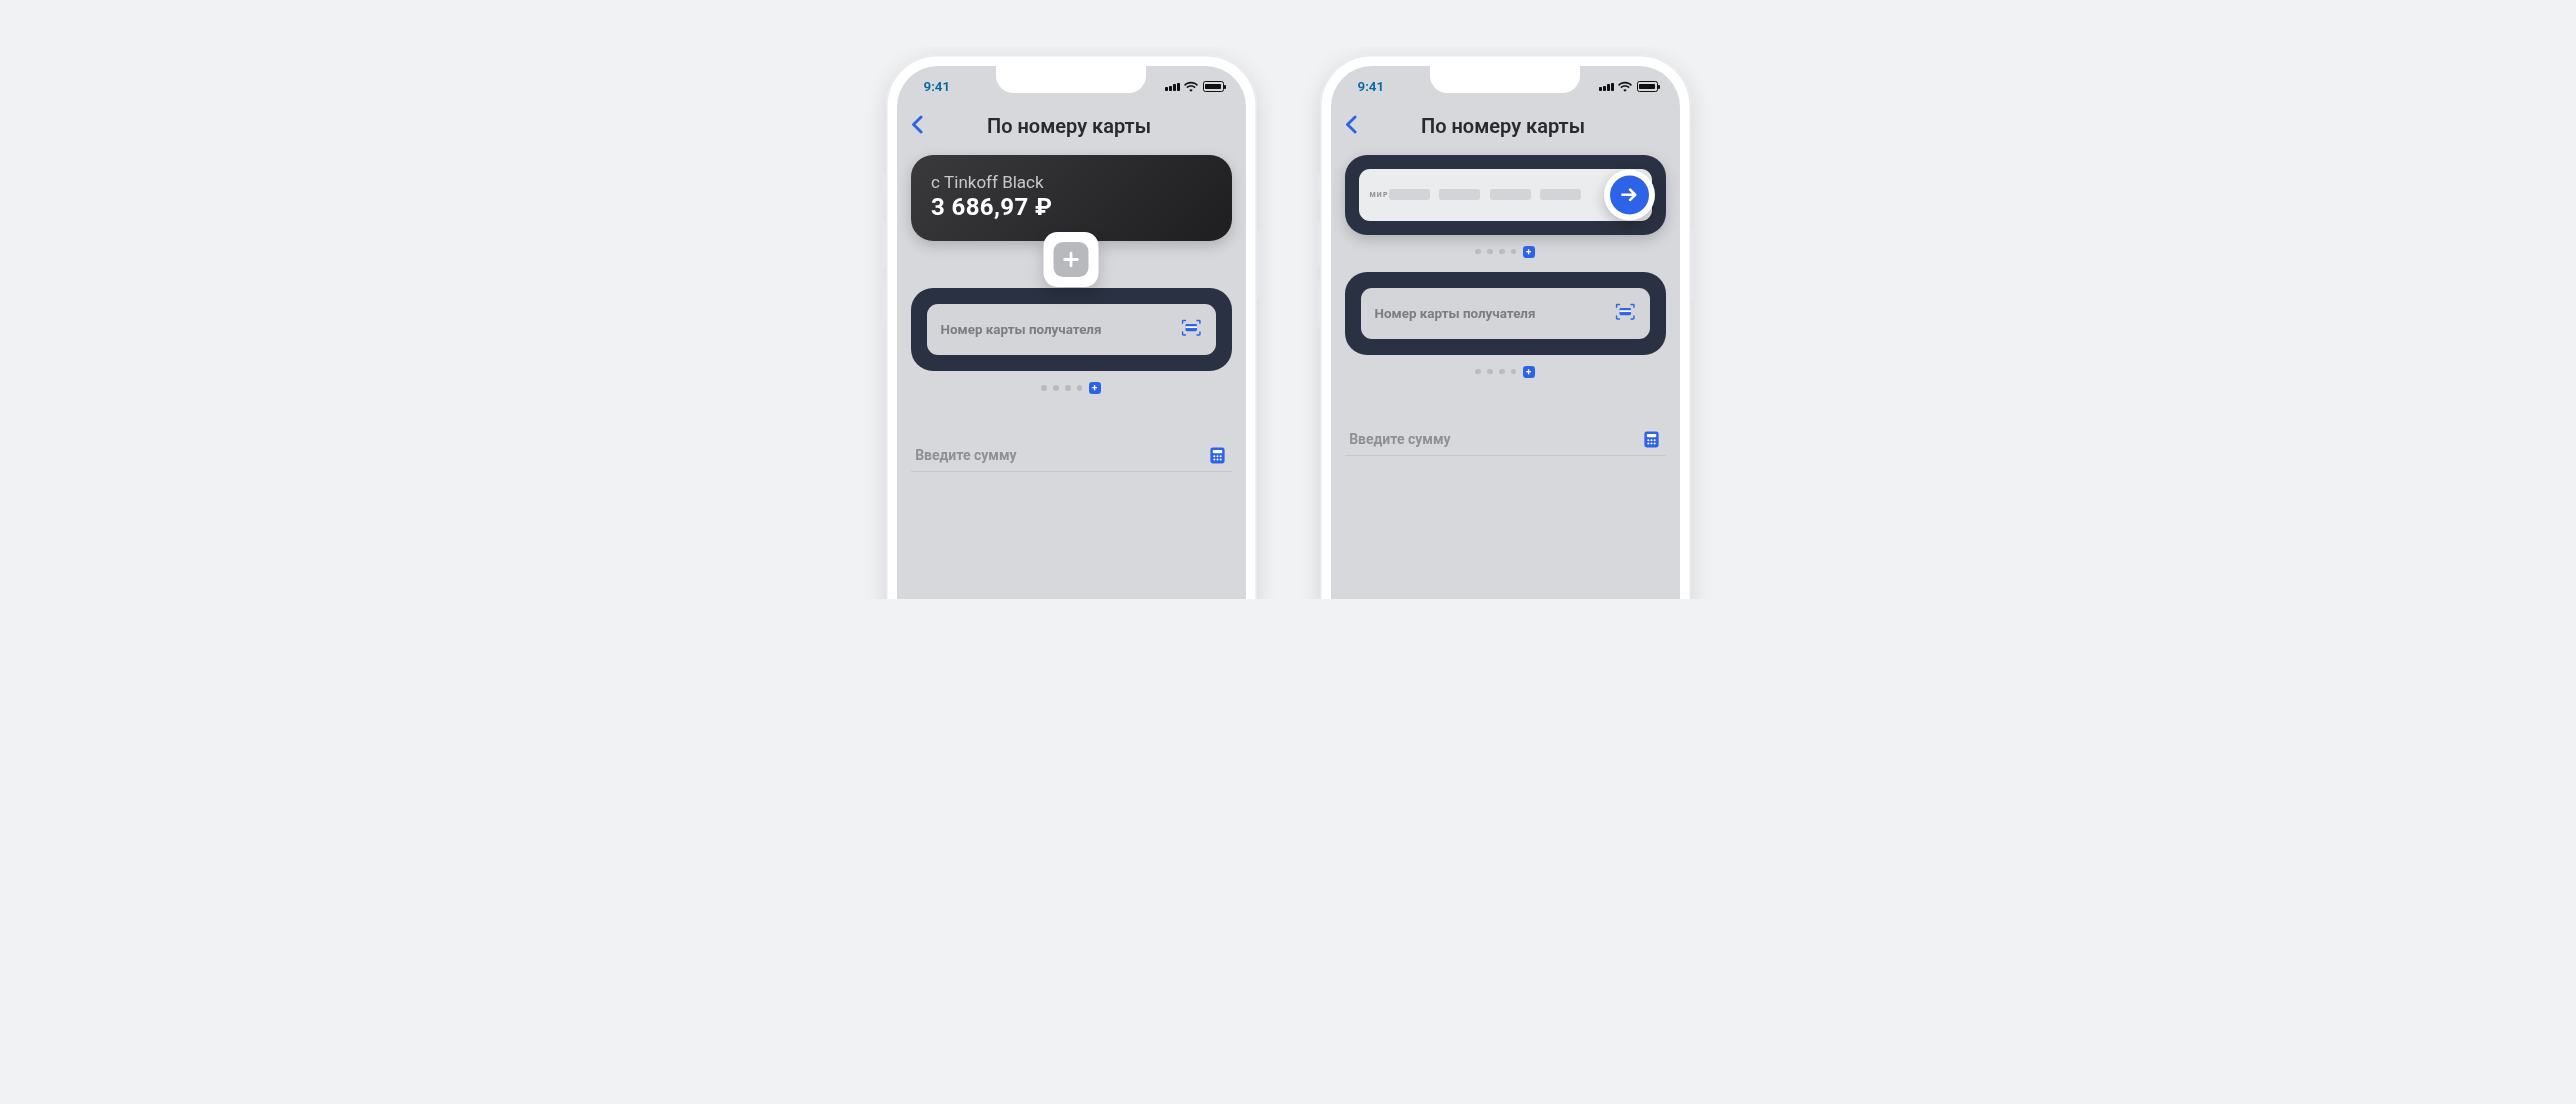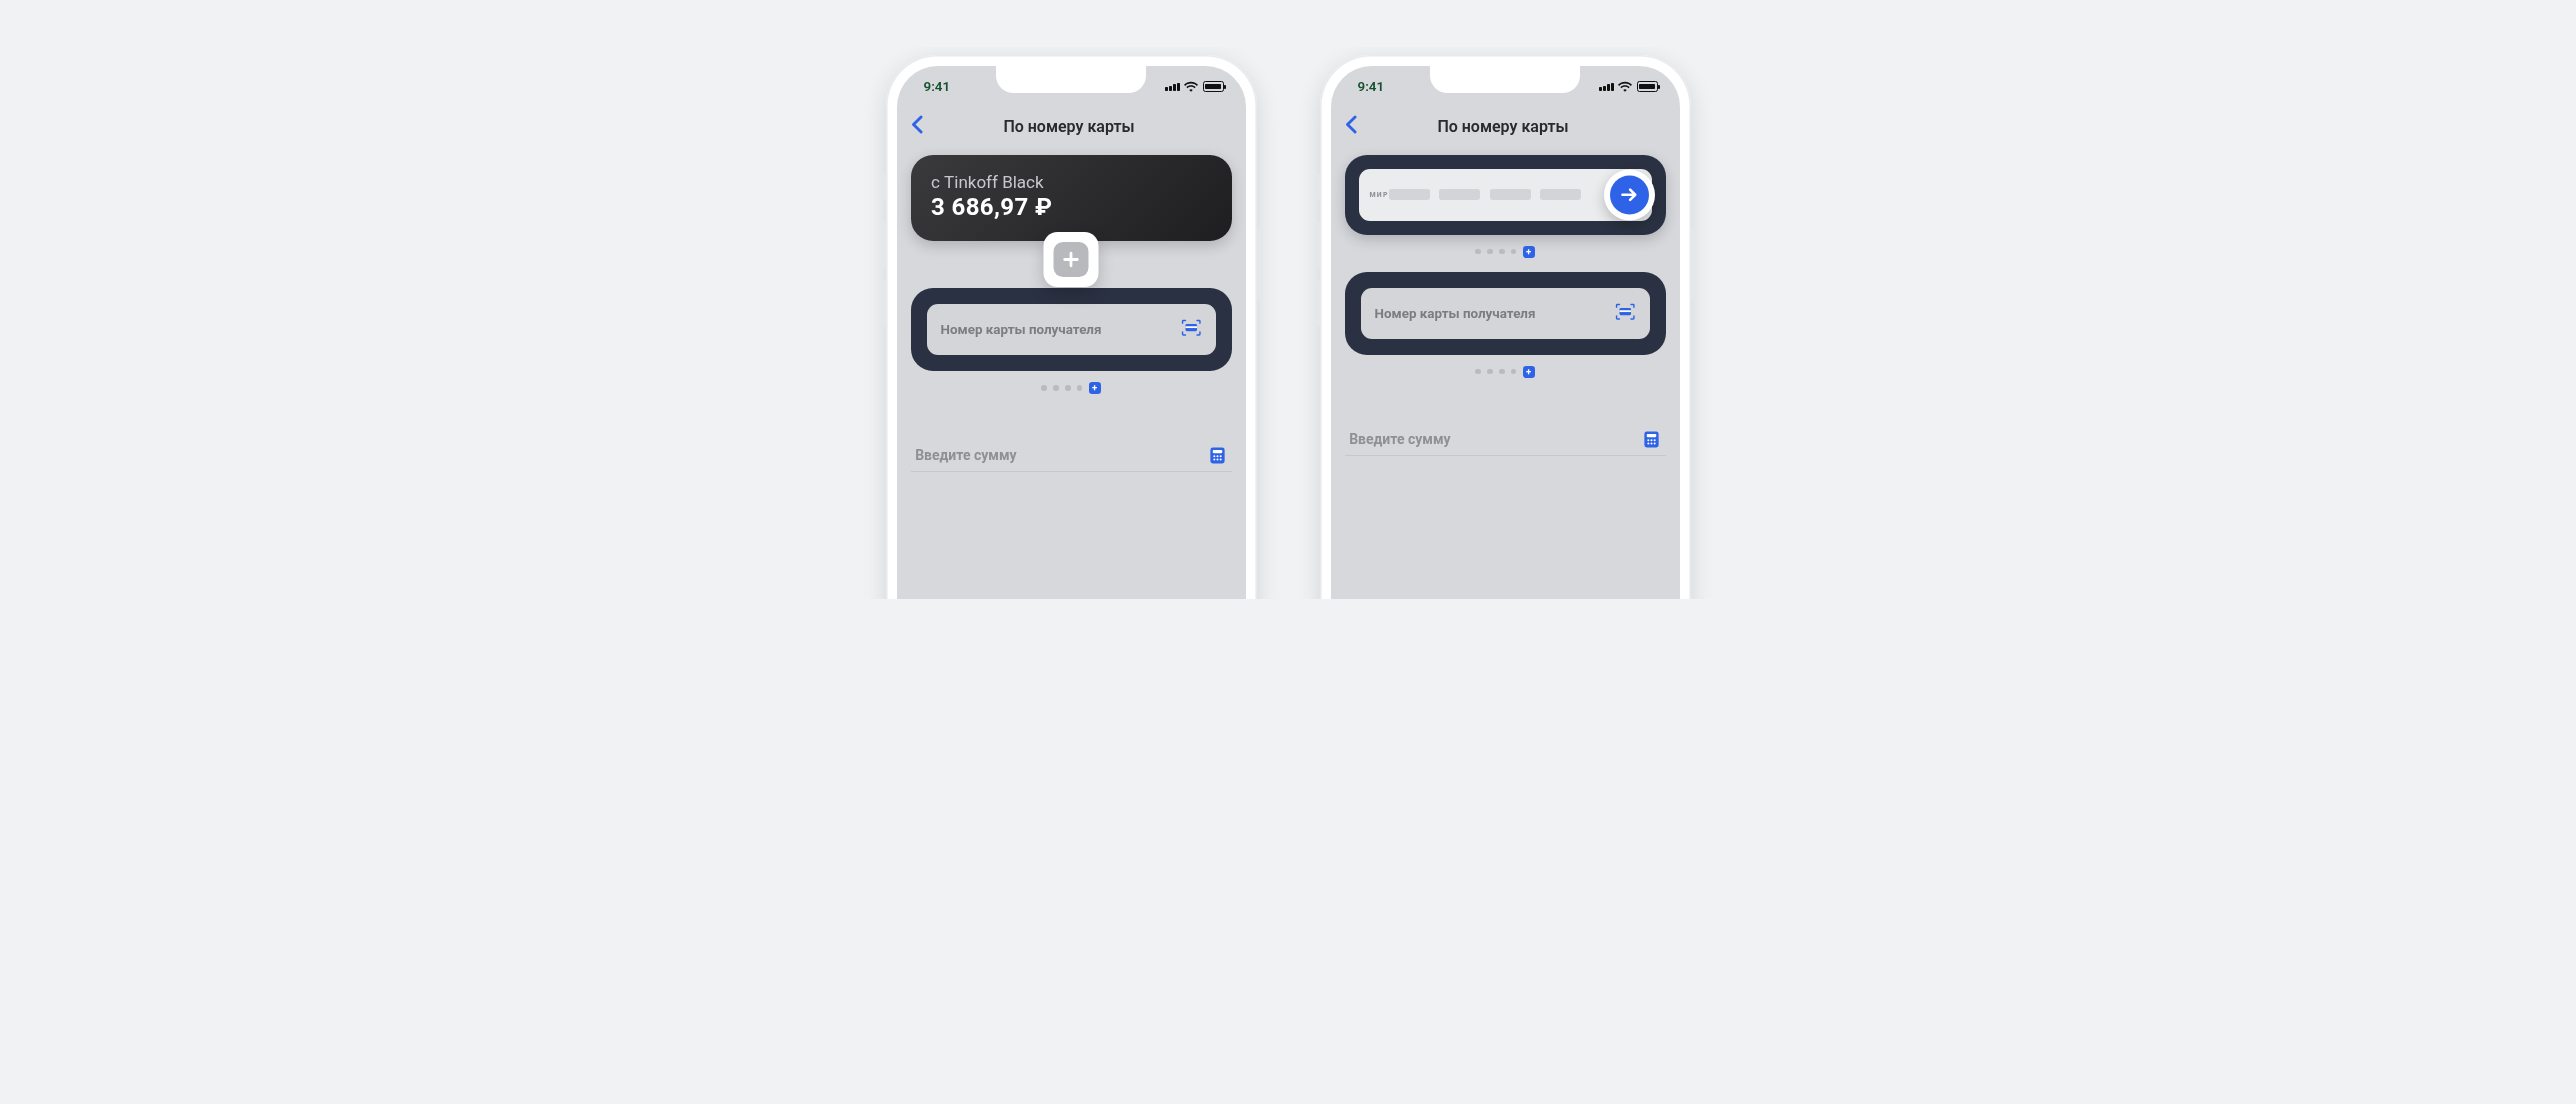--- a/index.html
+++ b/index.html
@@ -73,21 +73,21 @@
 
   
   .statusbar {
     height: 41px;
     display: flex;
     justify-content: space-between;
     align-items: center;
     padding: 0 22px 0 27px;
     font-weight: 600;
     font-size: 13.4px;
-    color: #14532d;
+    color: #0369a1;
   }
   .statusbar .right { display:flex; align-items:center; gap:4.7px; }
   .cell-bars { display:flex; align-items:flex-end; gap:1.6px; height:9.5px; }
   .cell-bars span { width:2.4px; background:#111; border-radius:0.8px; }
   .cell-bars span:nth-child(1){height:4px}
   .cell-bars span:nth-child(2){height:5.5px}
   .cell-bars span:nth-child(3){height:7px}
   .cell-bars span:nth-child(4){height:8.7px}
   .battery {
     width:20.5px; height:10.3px; border:1.2px solid #111; border-radius:2.4px; position:relative;
@@ -98,21 +98,21 @@
   
   .navhdr {
     height: 38px;
     display:flex;
     align-items:center;
     padding: 0 14px;
     position:relative;
   }
   .navhdr .title{
     position:absolute; left:0; right:4px; text-align:center;
-    font-size:16px; font-weight:600; color:#2a2a2c;
+    font-size:20px; font-weight:600; color:#2a2a2c;
   }
   .back-chevron { color:#2e63e7; position:relative; z-index:2; }
 
   .content { padding: 9.5px 14px 0 14px; }
 
   
   .src-card {
     background: linear-gradient(135deg,#3a3a3c 0%, #1e1e20 100%);
     border-radius: 22px;
     padding: 17.4px 20.5px 20.5px 20.5px;

